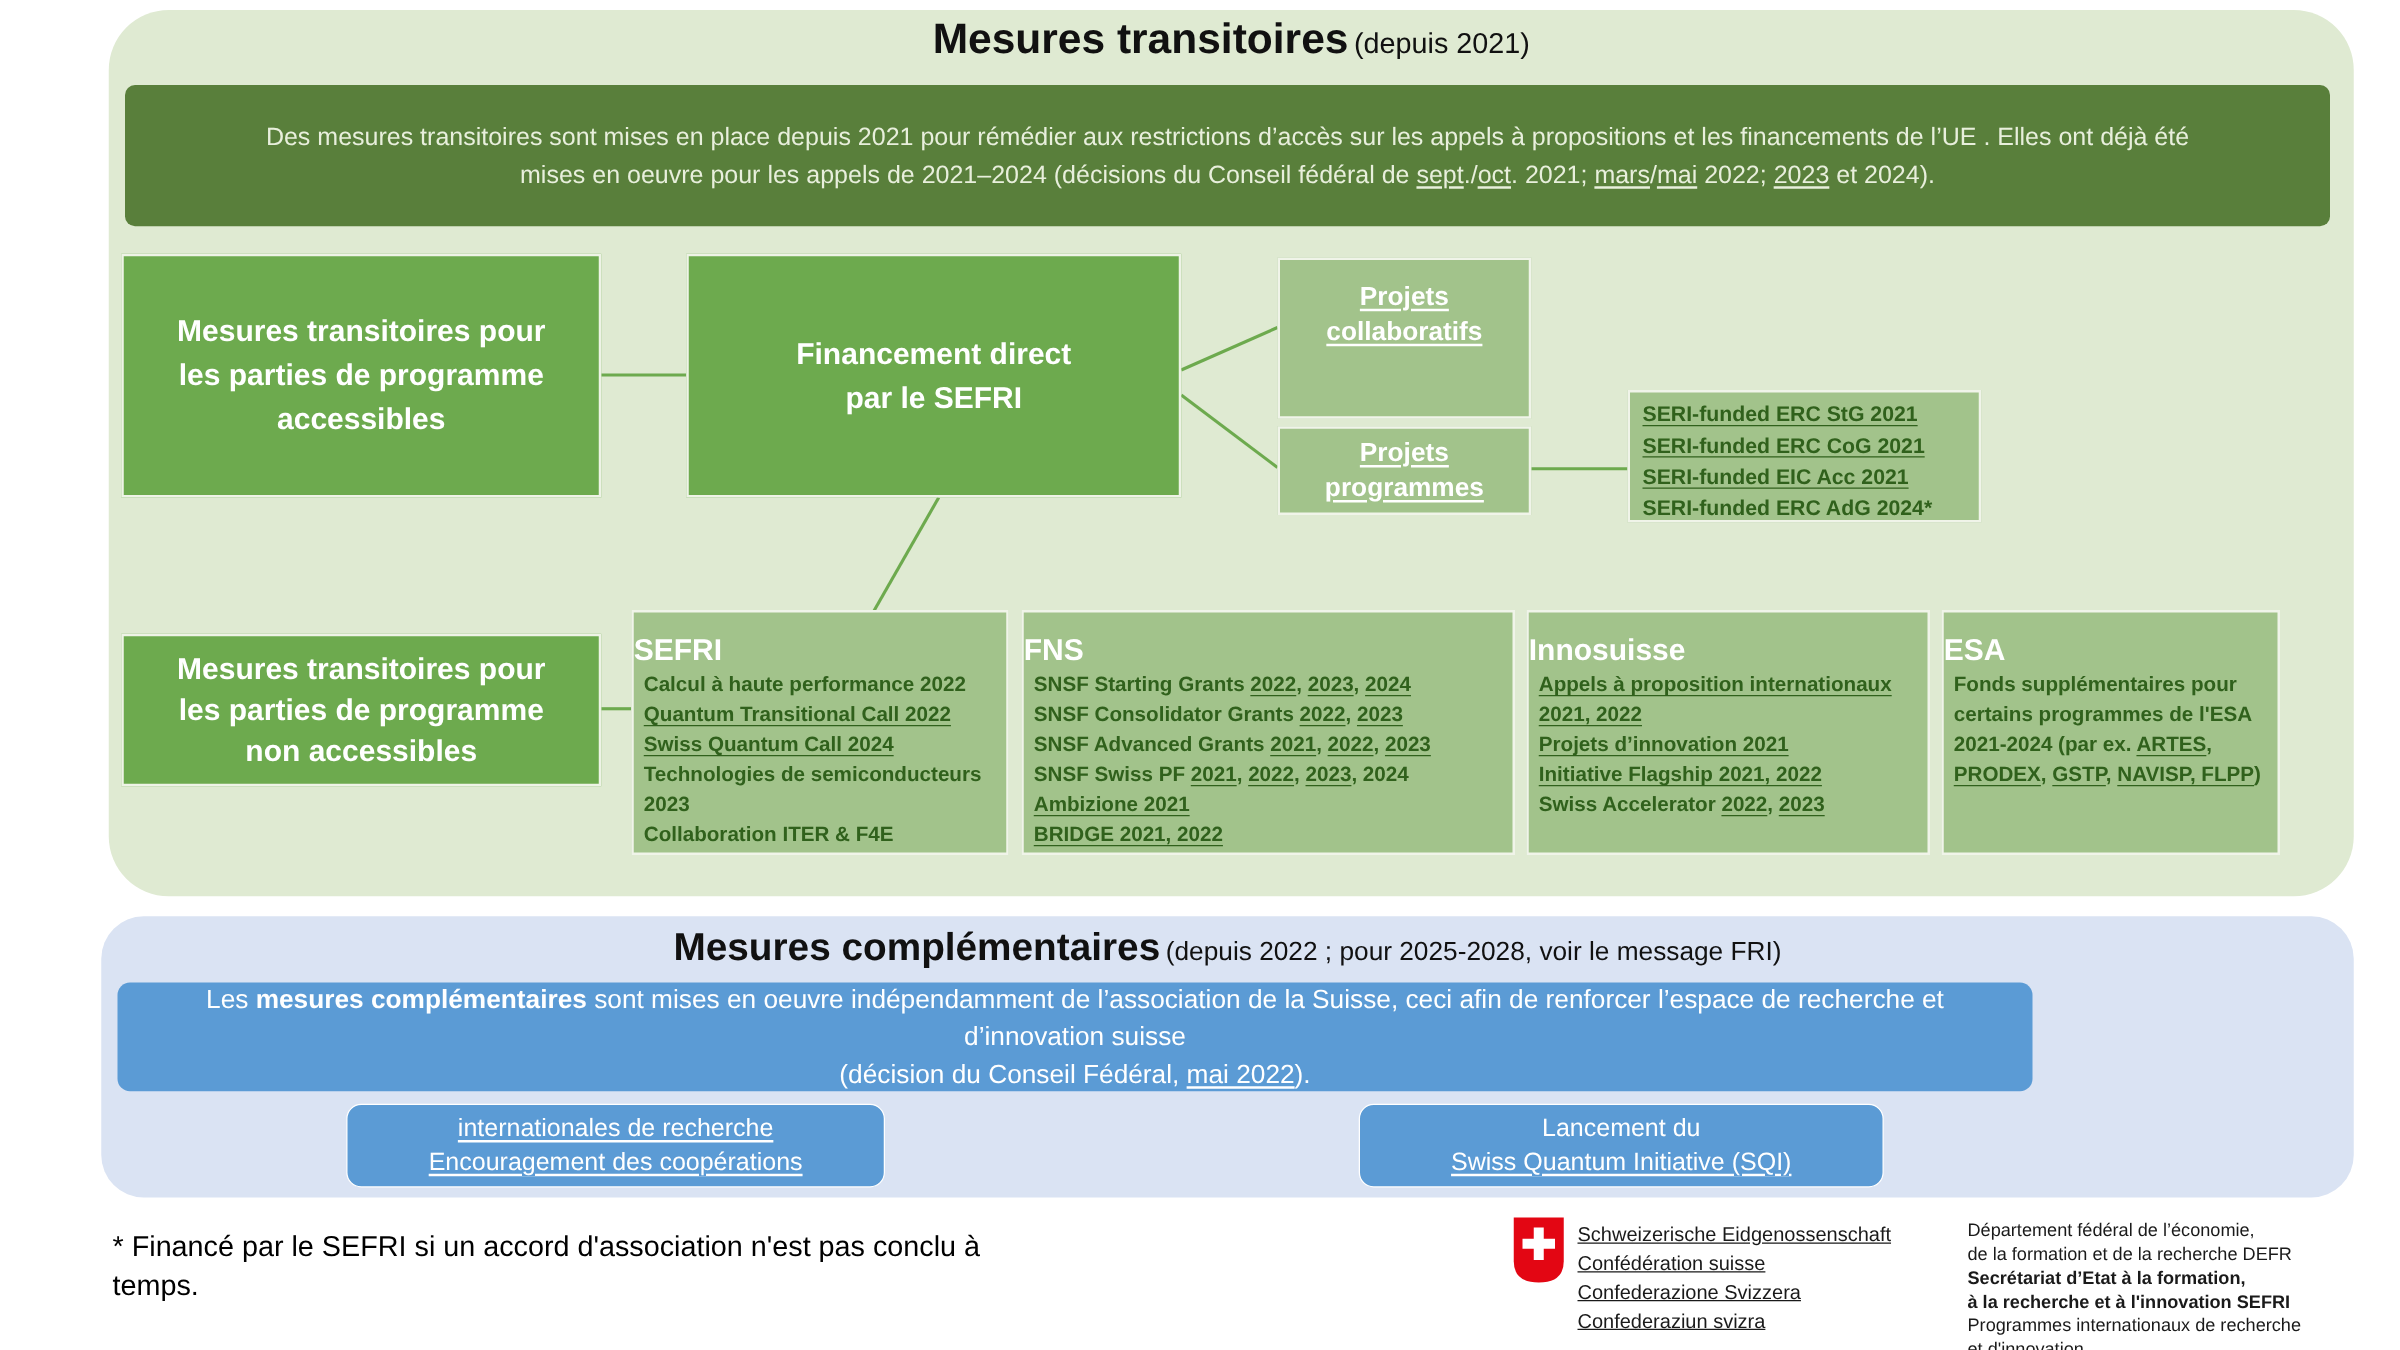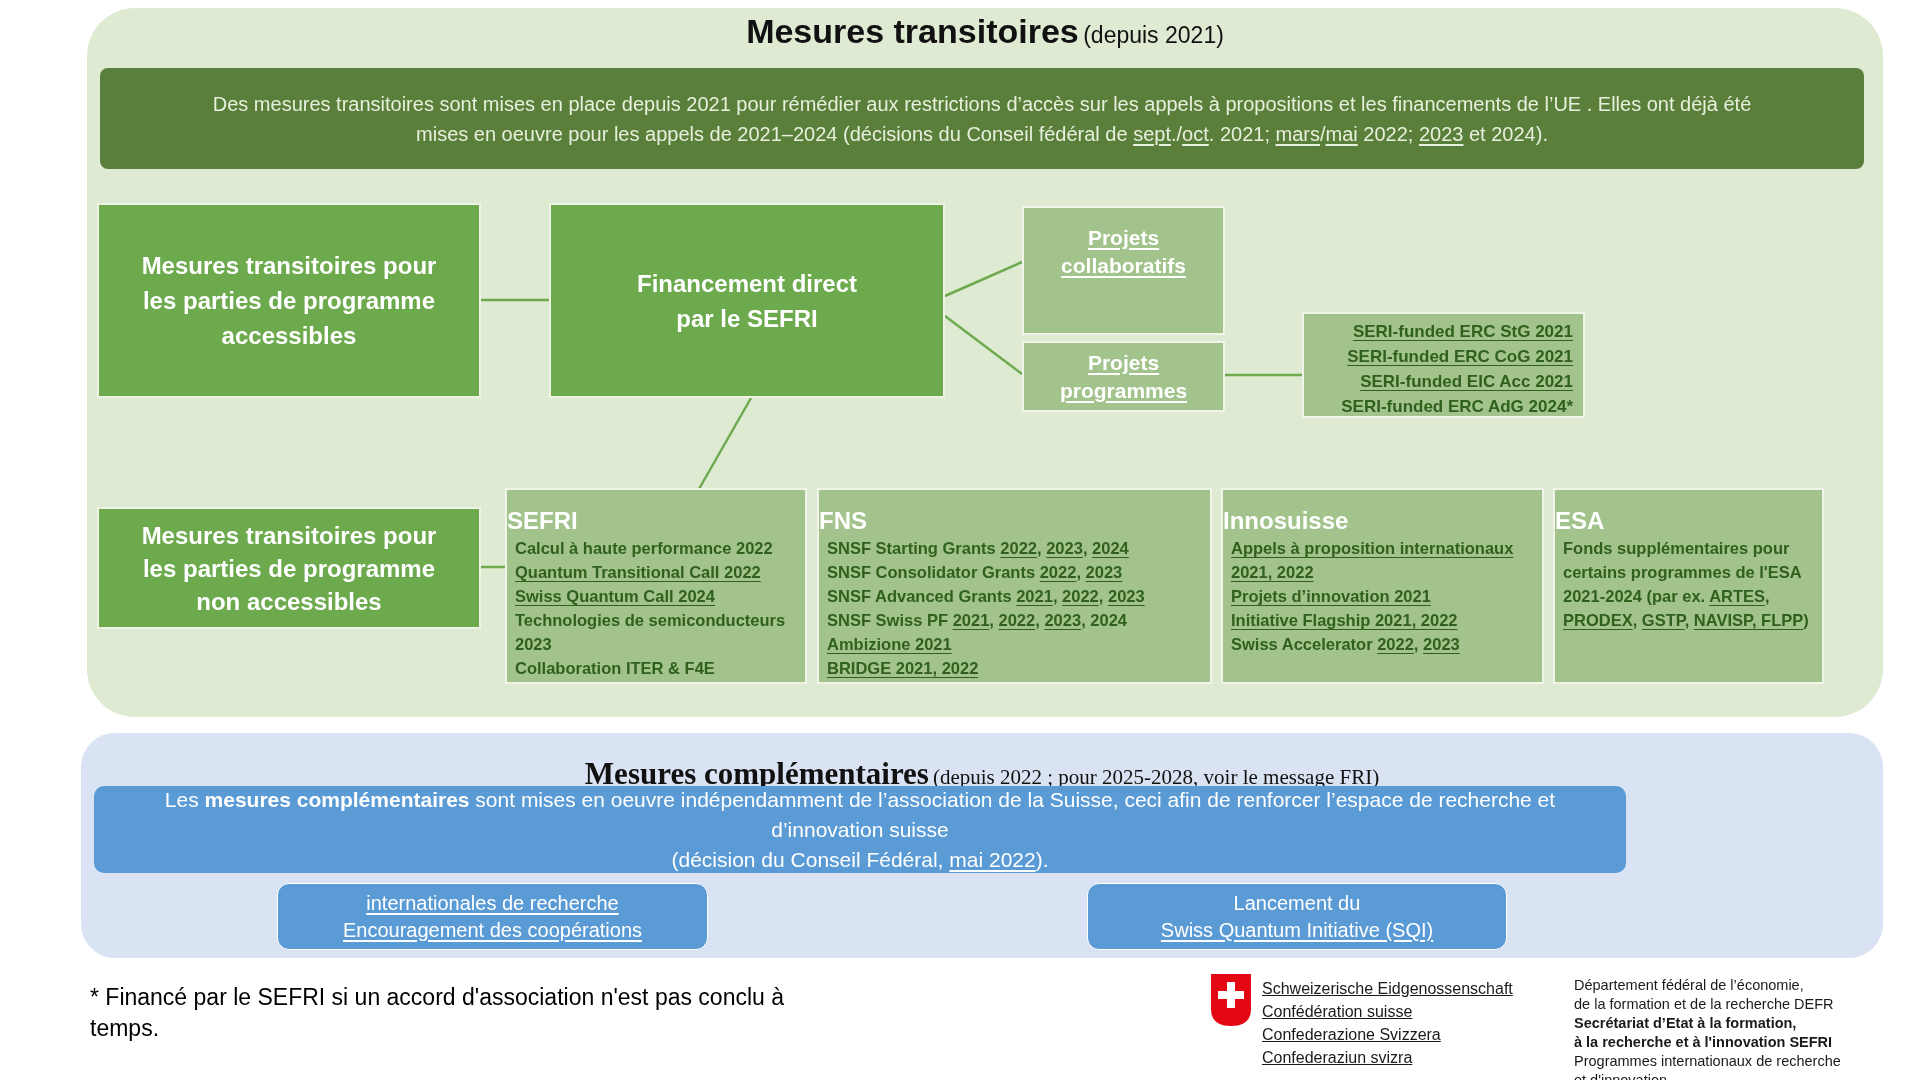--- a/index.html
+++ b/index.html
@@ -32,21 +32,21 @@
   .green-box{background:#6daa4e;border:2px solid #eef3e6;color:#fff;
              font-weight:bold;font-size:24px;line-height:35px;text-align:center;
              display:flex;flex-direction:column;justify-content:center;}
   .sage-box{background:#a2c38b;border:2px solid #f0f4e9;}
   .proj-box{color:#fff;font-weight:bold;font-size:21px;line-height:28px;
             text-align:center;display:flex;flex-direction:column;}
   .proj-box.top{padding-top:16px;}
   .proj-box.mid{justify-content:center;}
 
   .seri-box{color:#30611c;font-weight:bold;font-size:17px;line-height:25px;
-            padding:5px 10px;text-align:right;}
+            padding:5px 10px;}
 
   .prog-box{color:#30611c;}
   .prog-title{color:#fff;font-weight:bold;font-size:24px;line-height:30px;
               text-align:left;margin-top:16px;}
   .prog-items{font-weight:bold;font-size:16.5px;line-height:24px;padding:0 8px;}
 
   
   .blue-box{background:#5b9bd5;border:1.5px solid #fff;border-radius:12px;color:#fff;
             font-size:20px;line-height:27px;text-align:center;
             display:flex;flex-direction:column;justify-content:center;}
@@ -76,21 +76,21 @@
       <line x1="751" y1="398" x2="699" y2="489"></line>
       <line x1="481" y1="567" x2="505" y2="567"></line>
     </g>
   </svg>
 
   <div class="abs sec-title" style="left:87px;top:12px;width:1796px;height:46px;">
     <span class="t1">Mesures transitoires</span>
     <span class="t2">(depuis 2021)</span>
   </div>
 
-  <div class="abs dark-banner" style="left:100px;top:68px;width:1764px;height:101px;padding:0 20px;">
+  <div class="abs dark-banner" style="left:100px;top:68px;width:1764px;height:113px;padding:0 20px;">
     <div><span>Des mesures transitoires sont mises en place depuis 2021 pour rémédier aux restrictions d’accès sur les appels à propositions et les financements de l’UE . Elles ont déjà été</span></div>
     <div><span>mises en oeuvre pour les appels de 2021–2024 (décisions du Conseil fédéral de </span><span class="u">sept</span><span>./</span><span class="u">oct</span><span>. 2021; </span><span class="u">mars</span><span>/</span><span class="u">mai</span><span> 2022; </span><span class="u">2023</span><span> et 2024).</span></div>
   </div>
 
   <div class="abs green-box" style="left:97px;top:203px;width:384px;height:195px;">
     <div>Mesures transitoires pour</div>
     <div>les parties de programme</div>
     <div>accessibles</div>
   </div>
 
@@ -155,21 +155,21 @@
       <div><span class="u">Initiative Flagship 2021, 2022</span></div>
       <div><span>Swiss Accelerator </span><span class="u">2022</span><span>, </span><span class="u">2023</span></div>
     </div>
   </div>
 
   <div class="abs sage-box prog-box" style="left:1553px;top:488px;width:271px;height:196px;">
     <div class="prog-title">ESA</div>
     <div class="prog-items"><span>Fonds supplémentaires pour certains programmes de l'ESA 2021-2024 (par ex. </span><span class="u">ARTES</span><span>, </span><span class="u">PRODEX</span><span>, </span><span class="u">GSTP</span><span>, </span><span class="u">NAVISP, FLPP</span><span>)</span></div>
   </div>
 
-  <div class="abs sec-title blue-title" style="left:81px;top:756px;width:1802px;height:44px;font-family:Liberation Serif, serif;">
+  <div class="abs sec-title blue-title" style="left:81px;top:740px;width:1802px;height:44px;">
     <span class="t1" style="font-weight:bold;">Mesures complémentaires</span>
     <span class="t2">(depuis 2022 ; pour 2025-2028, voir le message FRI)</span>
   </div>
 
   <div class="abs blue-banner" style="left:94px;top:786px;width:1532px;height:87px;padding:0 20px;">
     <div><span>Les </span><span class="b">mesures complémentaires</span><span> sont mises en oeuvre indépendamment de l’association de la Suisse, ceci afin de renforcer l’espace de recherche et d’innovation suisse</span></div>
     <div><span>(décision du Conseil Fédéral, </span><span class="u">mai 2022</span><span>).</span></div>
   </div>
 
   <div class="abs blue-box" style="left:277px;top:883px;width:431px;height:67px;">

